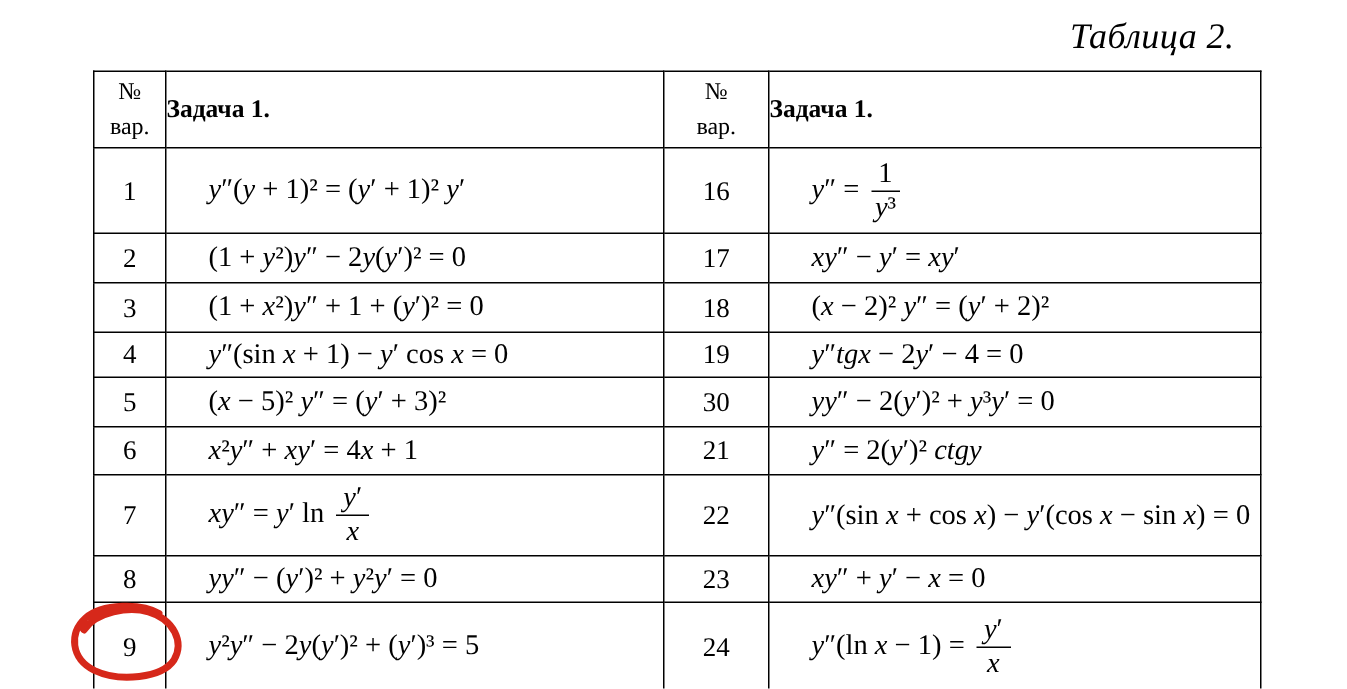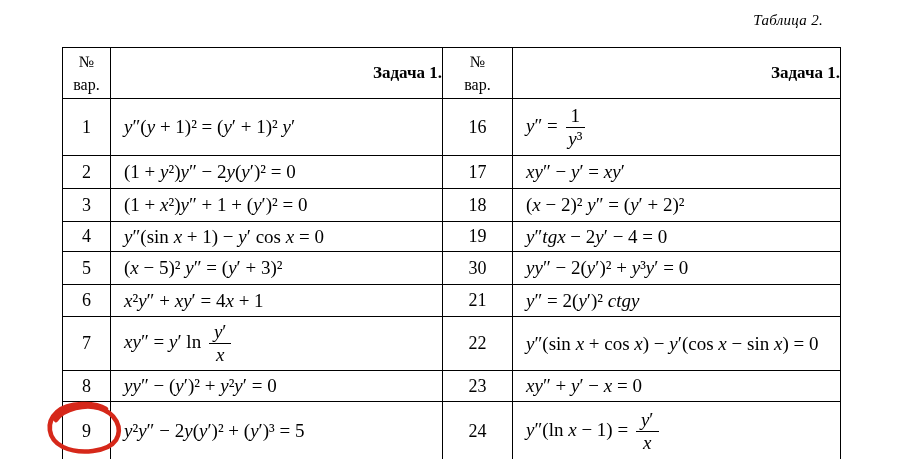--- a/index.html
+++ b/index.html
@@ -9,21 +9,21 @@
     font-family:"Liberation Serif", serif;
     color:#000;
     position:relative;
     overflow:hidden;
   }
   .caption {
     position:absolute;
     top:12px;
     right:75px;
     font-style:italic;
-    font-size:15px;
+    font-size:24px;
     letter-spacing:0.3px;
   }
   table.tbl {
     position:absolute;
     left:62px;
     top:47px;
     width:778px;
     border-collapse:collapse;
     table-layout:fixed;
   }
@@ -36,29 +36,29 @@
     font-weight:400;
     font-size:16px;
     text-align:center;
     white-space:pre-line;
     line-height:1.45;
     padding:2px 0;
   }
   th.task-h {
     font-weight:700;
     font-size:17px;
-    text-align:right;
+    text-align:left;
   }
   td.num {
     text-align:center;
     font-size:18px;
   }
   td.formula {
     font-size:19px;
-    padding-left:13px;
+    padding-left:28px;
     white-space:nowrap;
   }
   .it { font-style:italic; }
   .rm { font-style:normal; }
   .frac {
     display:inline-flex;
     flex-direction:column;
     align-items:center;
     vertical-align:middle;
     margin:1px 3px;

